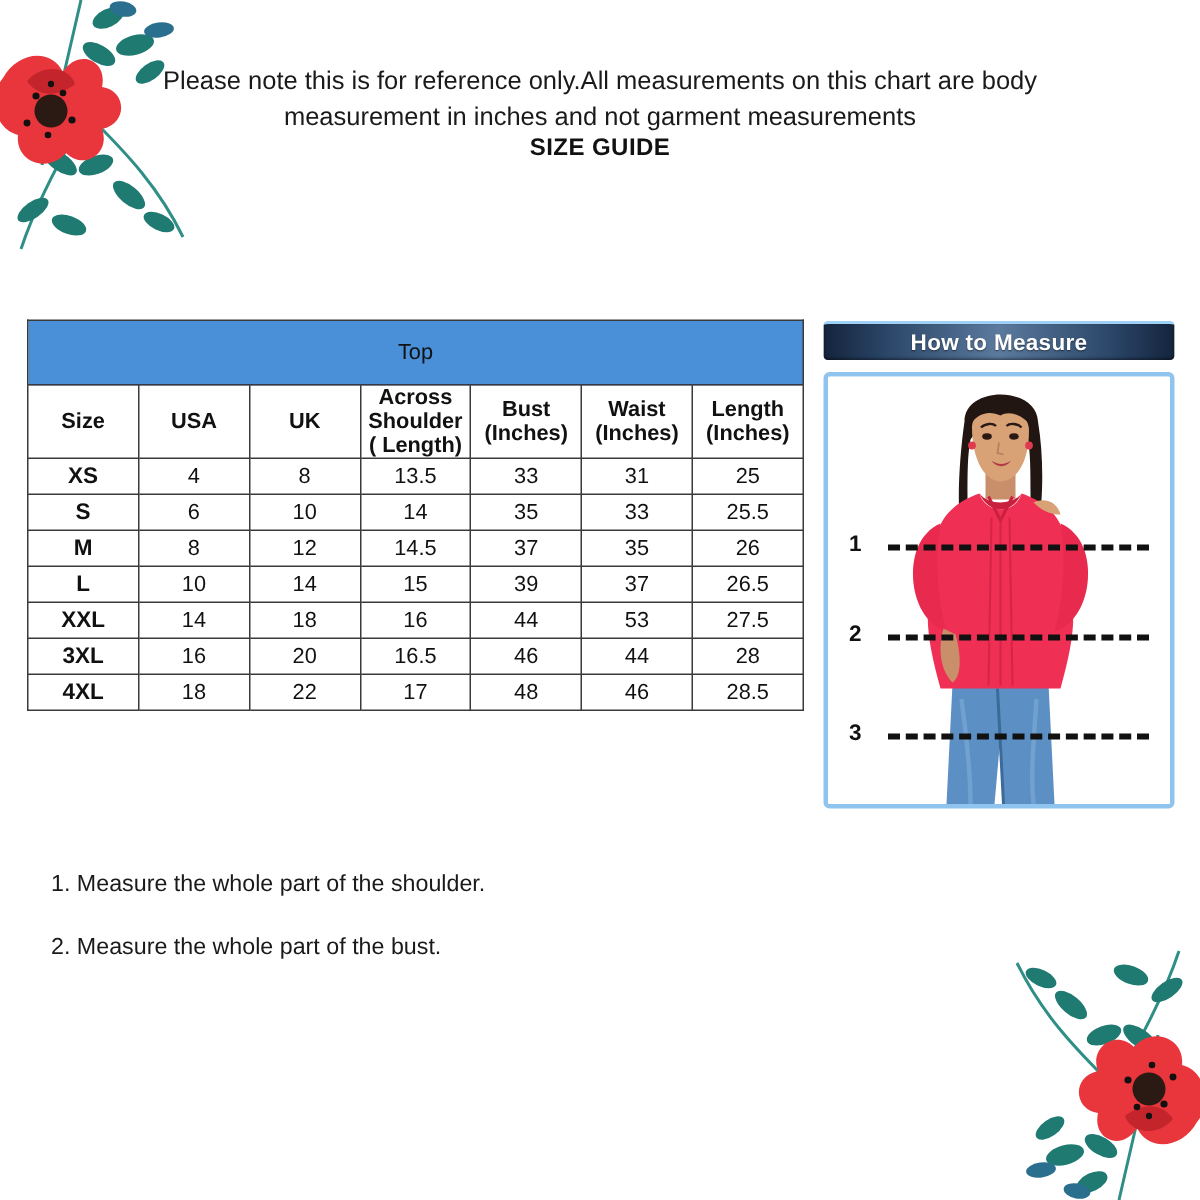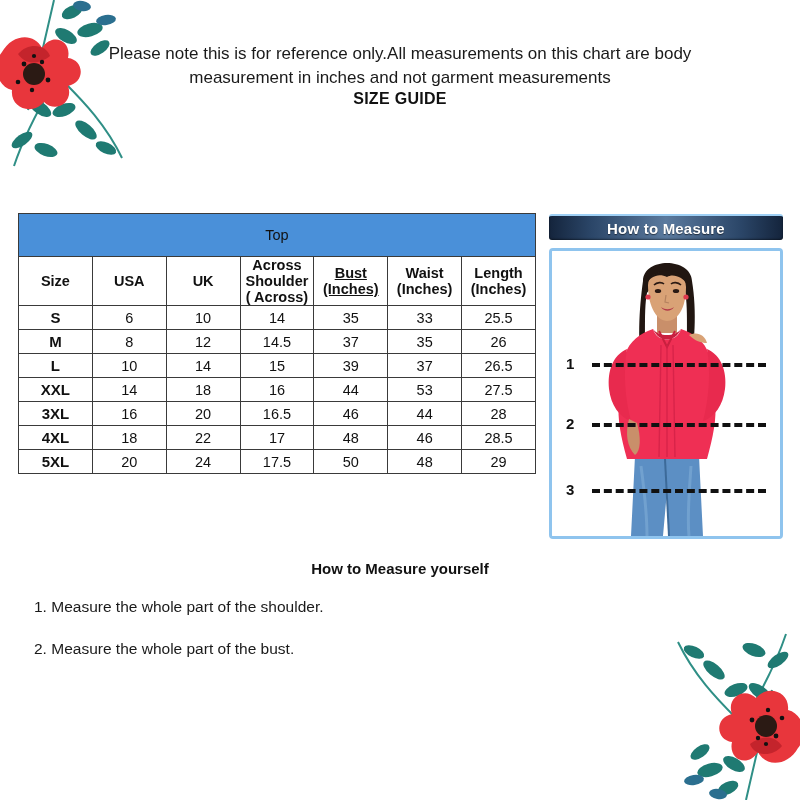--- a/index.html
+++ b/index.html
@@ -166,37 +166,46 @@
         </th>
         <th style="width: 75px;">
           <div>USA</div>
         </th>
         <th style="width: 73px;">
           <div>UK</div>
         </th>
         <th style="width: 75px;">
           <div>Across</div>
           <div>Shoulder</div>
-          <div>( Across)</div>
-        </th>
-        <th style="width: 74px; text-decoration: underline;">
+          <div>( Length)</div>
+        </th>
+        <th style="width: 74px;">
           <div>Bust</div>
           <div>(Inches)</div>
         </th>
         <th style="width: 72px;">
           <div>Waist</div>
           <div>(Inches)</div>
         </th>
         <th style="width: 73px;">
           <div>Length</div>
           <div>(Inches)</div>
         </th>
       </tr>
   </thead>
   <tbody id="table-body">
+      <tr>
+        <td class="size-cell">XS</td>
+        <td>4</td>
+        <td>8</td>
+        <td>13.5</td>
+        <td>33</td>
+        <td>31</td>
+        <td>25</td>
+      </tr>
       <tr>
         <td class="size-cell">S</td>
         <td>6</td>
         <td>10</td>
         <td>14</td>
         <td>35</td>
         <td>33</td>
         <td>25.5</td>
       </tr>
       <tr>
@@ -236,29 +245,20 @@
         <td>28</td>
       </tr>
       <tr>
         <td class="size-cell">4XL</td>
         <td>18</td>
         <td>22</td>
         <td>17</td>
         <td>48</td>
         <td>46</td>
         <td>28.5</td>
-      </tr>
-      <tr>
-        <td class="size-cell">5XL</td>
-        <td>20</td>
-        <td>24</td>
-        <td>17.5</td>
-        <td>50</td>
-        <td>48</td>
-        <td>29</td>
       </tr>
     </tbody>
 </table>
 
 <div id="measure-panel">
   <div id="measure-banner">How to Measure</div>
 
   <div id="measure-figure">
     <svg class="model-svg" viewBox="0 0 234 285" preserveAspectRatio="xMidYMid slice">
       <rect x="0" y="0" width="234" height="285" fill="#ffffff"></rect>
@@ -316,18 +316,17 @@
     <div class="mline" id="mline2" style="top: 172px;"></div>
     <div class="mline" id="mline3" style="top: 238px;"></div>
 
     <div class="mnum" id="mnum1" style="top: 112px;">1</div>
     <div class="mnum" id="mnum2" style="top: 172px;">2</div>
     <div class="mnum" id="mnum3" style="top: 238px;">3</div>
   </div>
 </div>
 
 <div id="instructions">
-  <div id="howto-title">How to Measure yourself</div>
   <ul id="steps">
       <li>1. Measure the whole part of the shoulder.</li>
       <li>2. Measure the whole part of the bust.</li>
     </ul>
 </div>
 
 </body></html>

